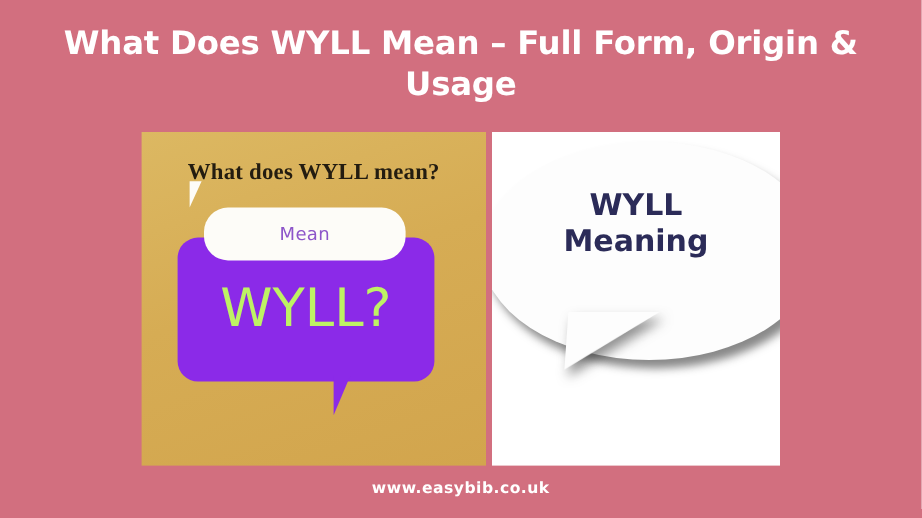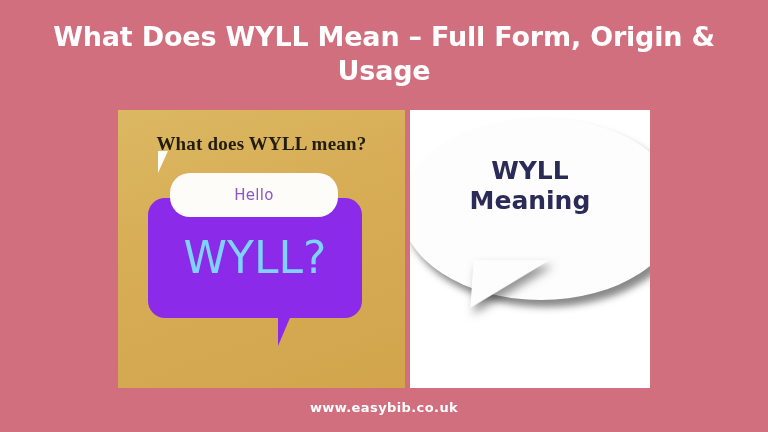--- a/index.html
+++ b/index.html
@@ -119,21 +119,21 @@
     border-radius: 17px;
     z-index: 2;
   }
   #wyll-text {
     position: absolute;
     left: 0; top: 0;
     width: 100%; height: 100%;
     display: flex;
     align-items: center;
     justify-content: center;
-    color: #7dd3fc;
+    color: #bef264;
     font-family: "DejaVu Sans", sans-serif;
     font-weight: normal;
     font-size: 44px;
     letter-spacing: 0px;
     padding-bottom: 2px;
     box-sizing: border-box;
   }
   #wyll-tail {
     position: absolute;
     left: 160px;
@@ -208,21 +208,21 @@
 <div id="poster">
 
   <div id="title">What Does WYLL Mean – Full Form, Origin &amp; Usage</div>
 
   <div id="images-row">
 
     <div class="panel" id="panel-left">
       <div id="left-heading">What does WYLL mean?</div>
 
       <div id="hello-bubble">
-        <div id="hello-text">Hello</div>
+        <div id="hello-text">Mean</div>
       </div>
       <div id="hello-tail"></div>
 
       <div id="wyll-bubble">
         <div id="wyll-text">WYLL?</div>
       </div>
       <div id="wyll-tail"></div>
     </div>
 
     <div class="panel" id="panel-right">

